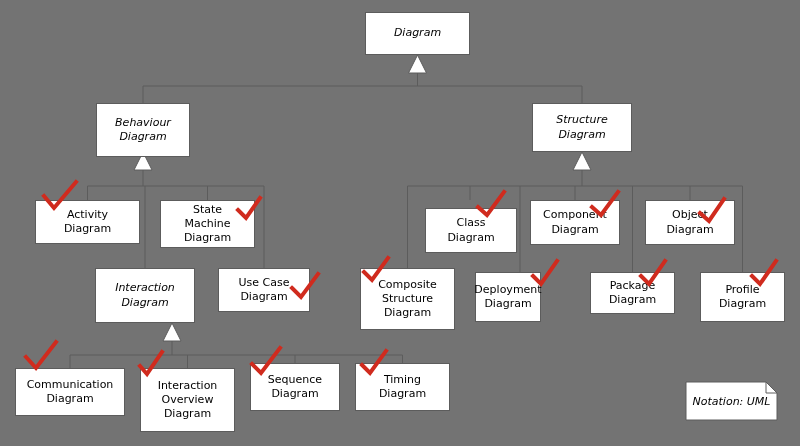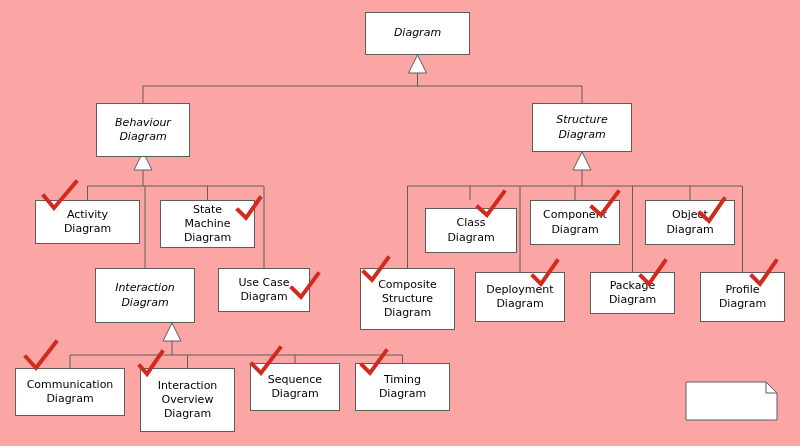--- a/index.html
+++ b/index.html
@@ -1,18 +1,18 @@
 <!DOCTYPE html>
 <html><head>
 <meta charset="utf-8">
 <style>
   * { margin:0; padding:0; box-sizing:border-box; }
   html,body { background:#ffffff; }
   body { font-family:"DejaVu Sans","Liberation Sans",sans-serif; }
-  .canvas { position:relative; width:800px; height:446px; background:#fca5a5; overflow:hidden; }
+  .canvas { position:relative; width:800px; height:446px; background:#737373; overflow:hidden; }
   .layer { position:absolute; left:0; top:0; }
   .lines-layer { z-index:1; }
   .checks-layer { z-index:3; pointer-events:none; }
   svg line, svg polyline { stroke:#5c5c5c; stroke-width:1; fill:none; }
   svg polygon.tri { fill:#ffffff; stroke:#5c5c5c; stroke-width:1; }
   svg polygon.note-shape { fill:#ffffff; stroke:#5c5c5c; stroke-width:1; }
   path.check { fill:none; stroke:#d02b1e; stroke-width:4; stroke-linecap:square; stroke-linejoin:miter; }
   .node {
     position:absolute; z-index:2;
     display:flex; align-items:center; justify-content:center;
@@ -106,37 +106,38 @@
   <div class="node" style="left:425px;top:208px;width:92px;height:45px">Class
 Diagram</div>
   <div class="node" style="left:530px;top:200px;width:90px;height:45px">Component
 Diagram</div>
   <div class="node" style="left:645px;top:200px;width:90px;height:45px">Object
 Diagram</div>
 
   <div class="node" style="left:360px;top:268px;width:95px;height:62px">Composite
 Structure
 Diagram</div>
-  <div class="node" style="left:475px;top:272px;width:90px;height:50px">Deployment
+  <div class="node" style="left:475px;top:272px;width:66px;height:50px">Deployment
 Diagram</div>
   <div class="node" style="left:590px;top:272px;width:85px;height:42px">Package
 Diagram</div>
   <div class="node" style="left:700px;top:272px;width:85px;height:50px">Profile
 Diagram</div>
 
   <div class="node" style="left:15px;top:368px;width:110px;height:48px">Communication
 Diagram</div>
   <div class="node" style="left:140px;top:368px;width:95px;height:64px">Interaction
 Overview
 Diagram</div>
   <div class="node" style="left:250px;top:363px;width:90px;height:48px">Sequence
 Diagram</div>
   <div class="node" style="left:355px;top:363px;width:95px;height:48px">Timing
 Diagram</div>
 
+  <div class="note-text">Notation: UML</div>
 
   <svg class="layer checks-layer" width="800" height="446">
     <path class="check" d="M44 196 L54 208 L76 182" stroke="#d02b1e"></path>
     <path class="check" d="M238 210 L246 218 L260 198" stroke="#d02b1e"></path>
     <path class="check" d="M292 288 L301 297 L318 274" stroke="#d02b1e"></path>
     <path class="check" d="M478 207 L487 215 L504 192" stroke="#d02b1e"></path>
     <path class="check" d="M592 207 L601 215 L618 192" stroke="#d02b1e"></path>
     <path class="check" d="M700 213 L709 221 L724 199" stroke="#d02b1e"></path>
     <path class="check" d="M364 272 L372 280 L388 258" stroke="#d02b1e"></path>
     <path class="check" d="M533 276 L541 284 L557 261" stroke="#d02b1e"></path>

